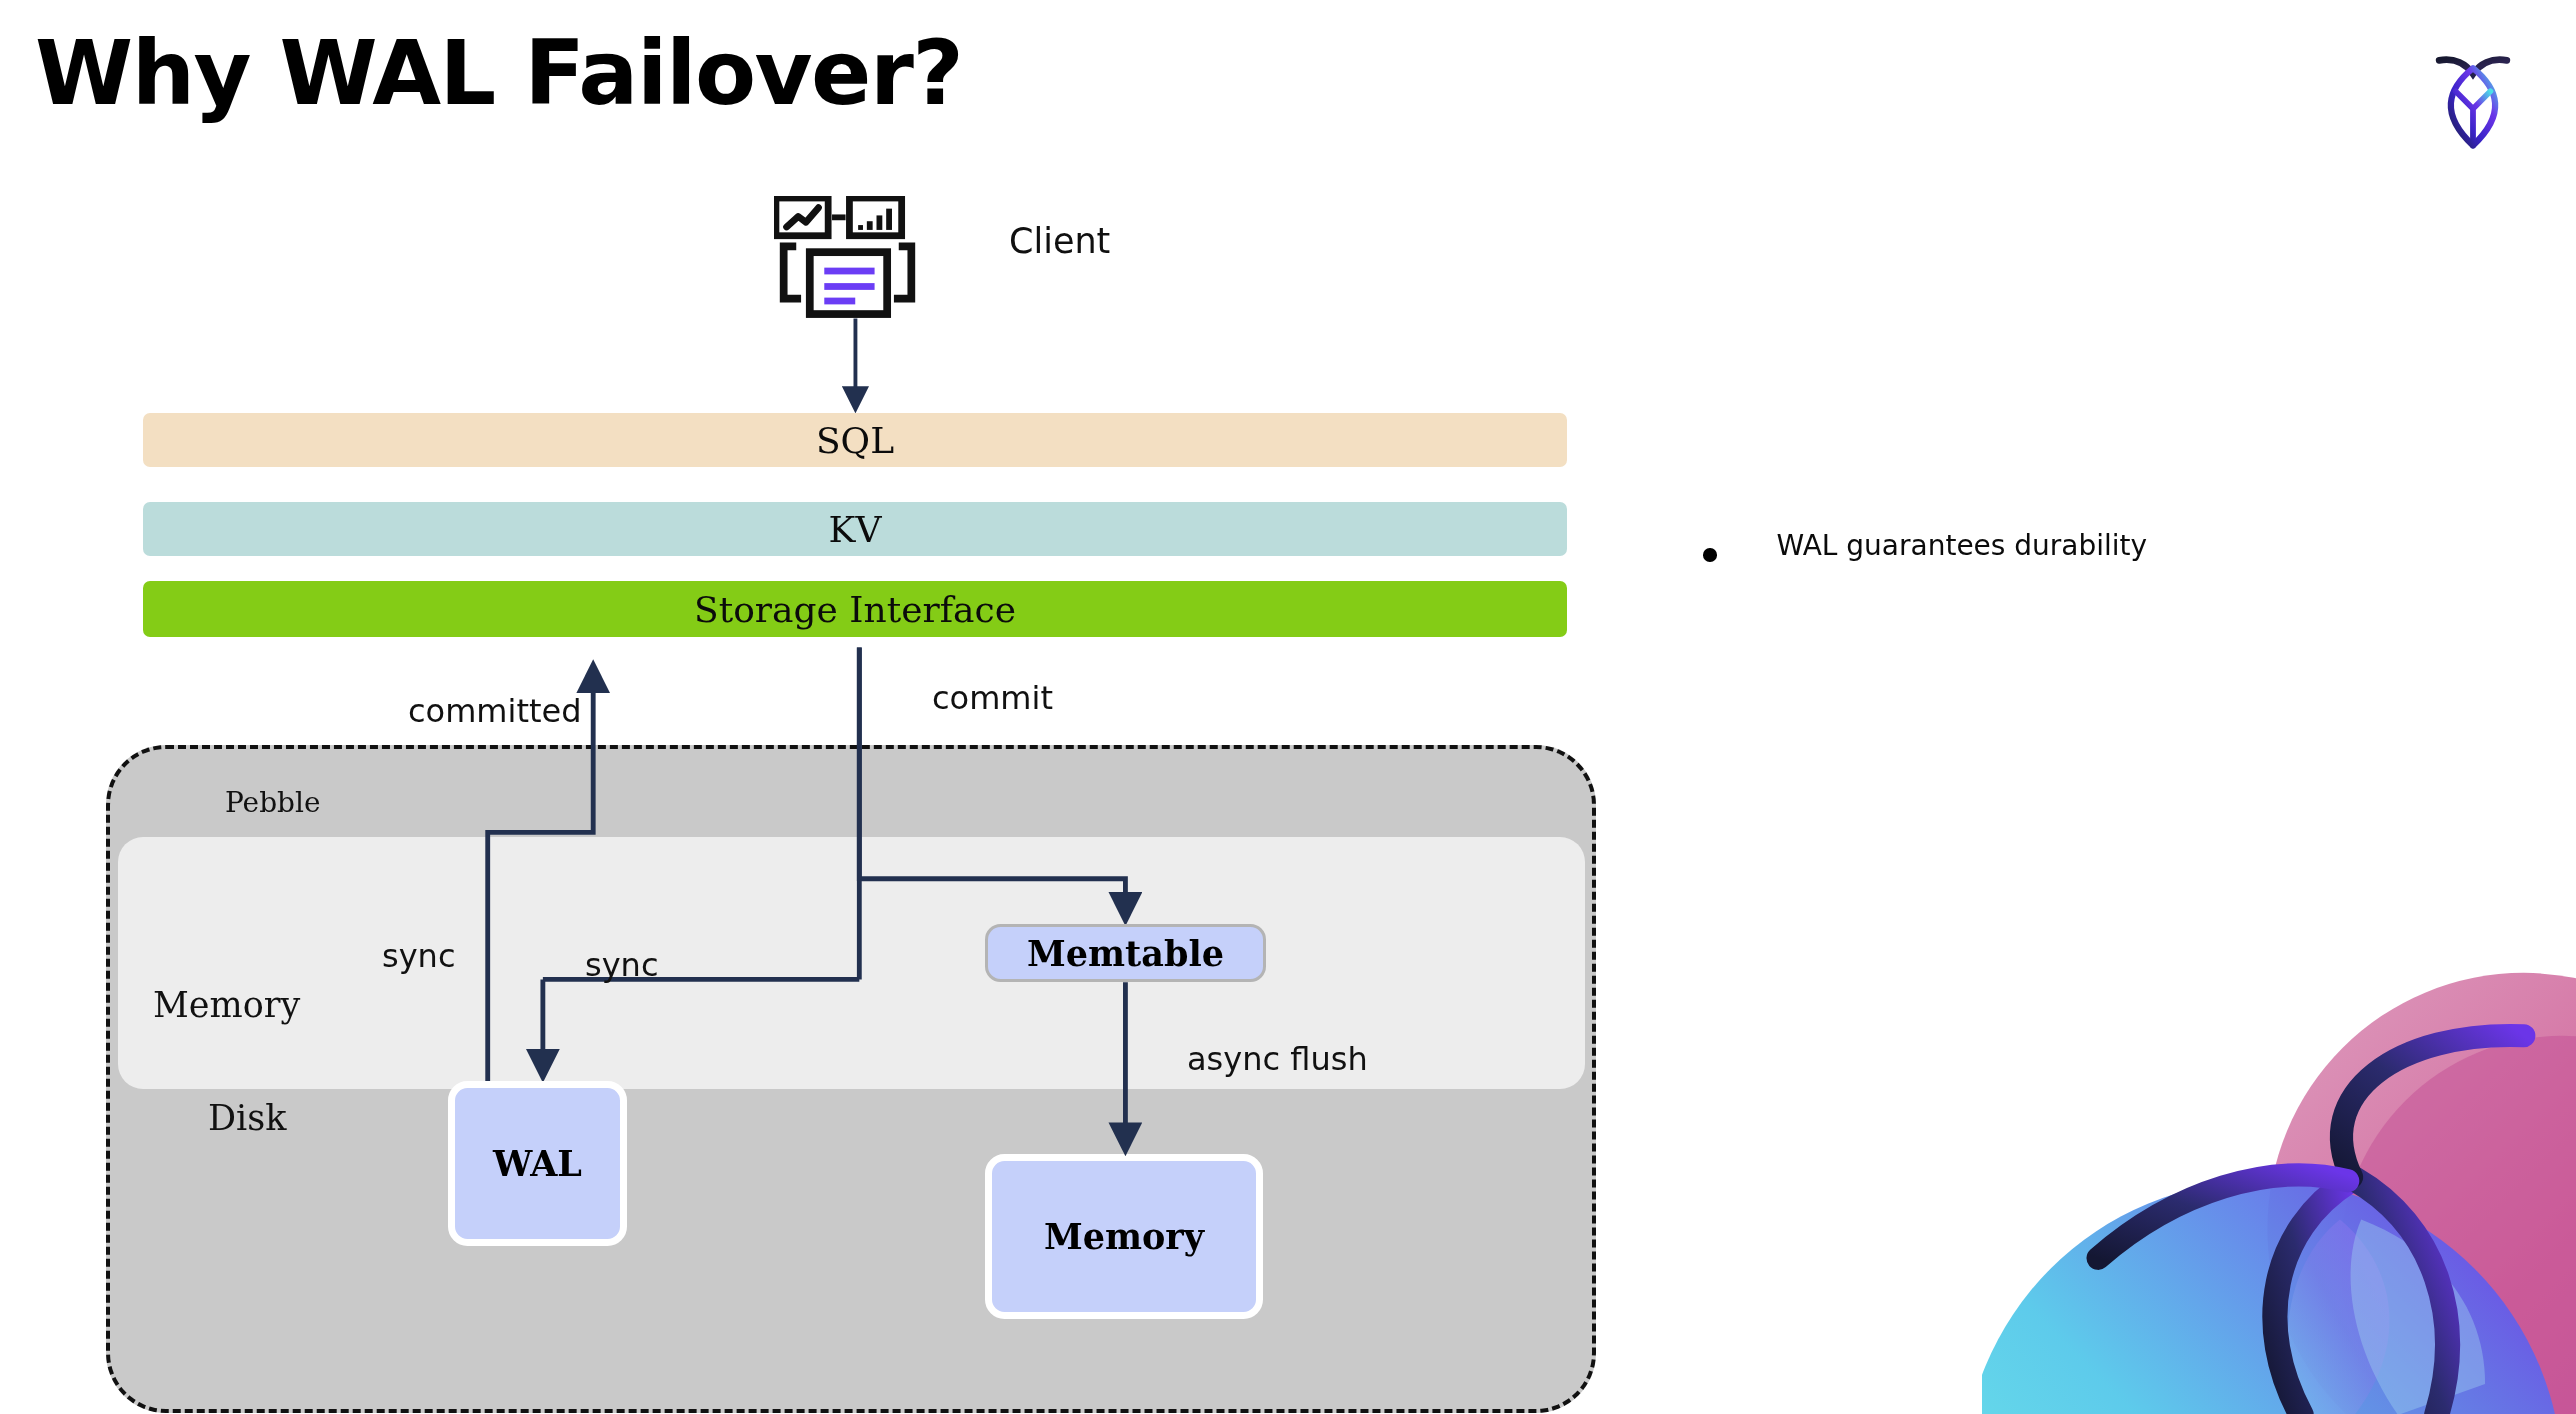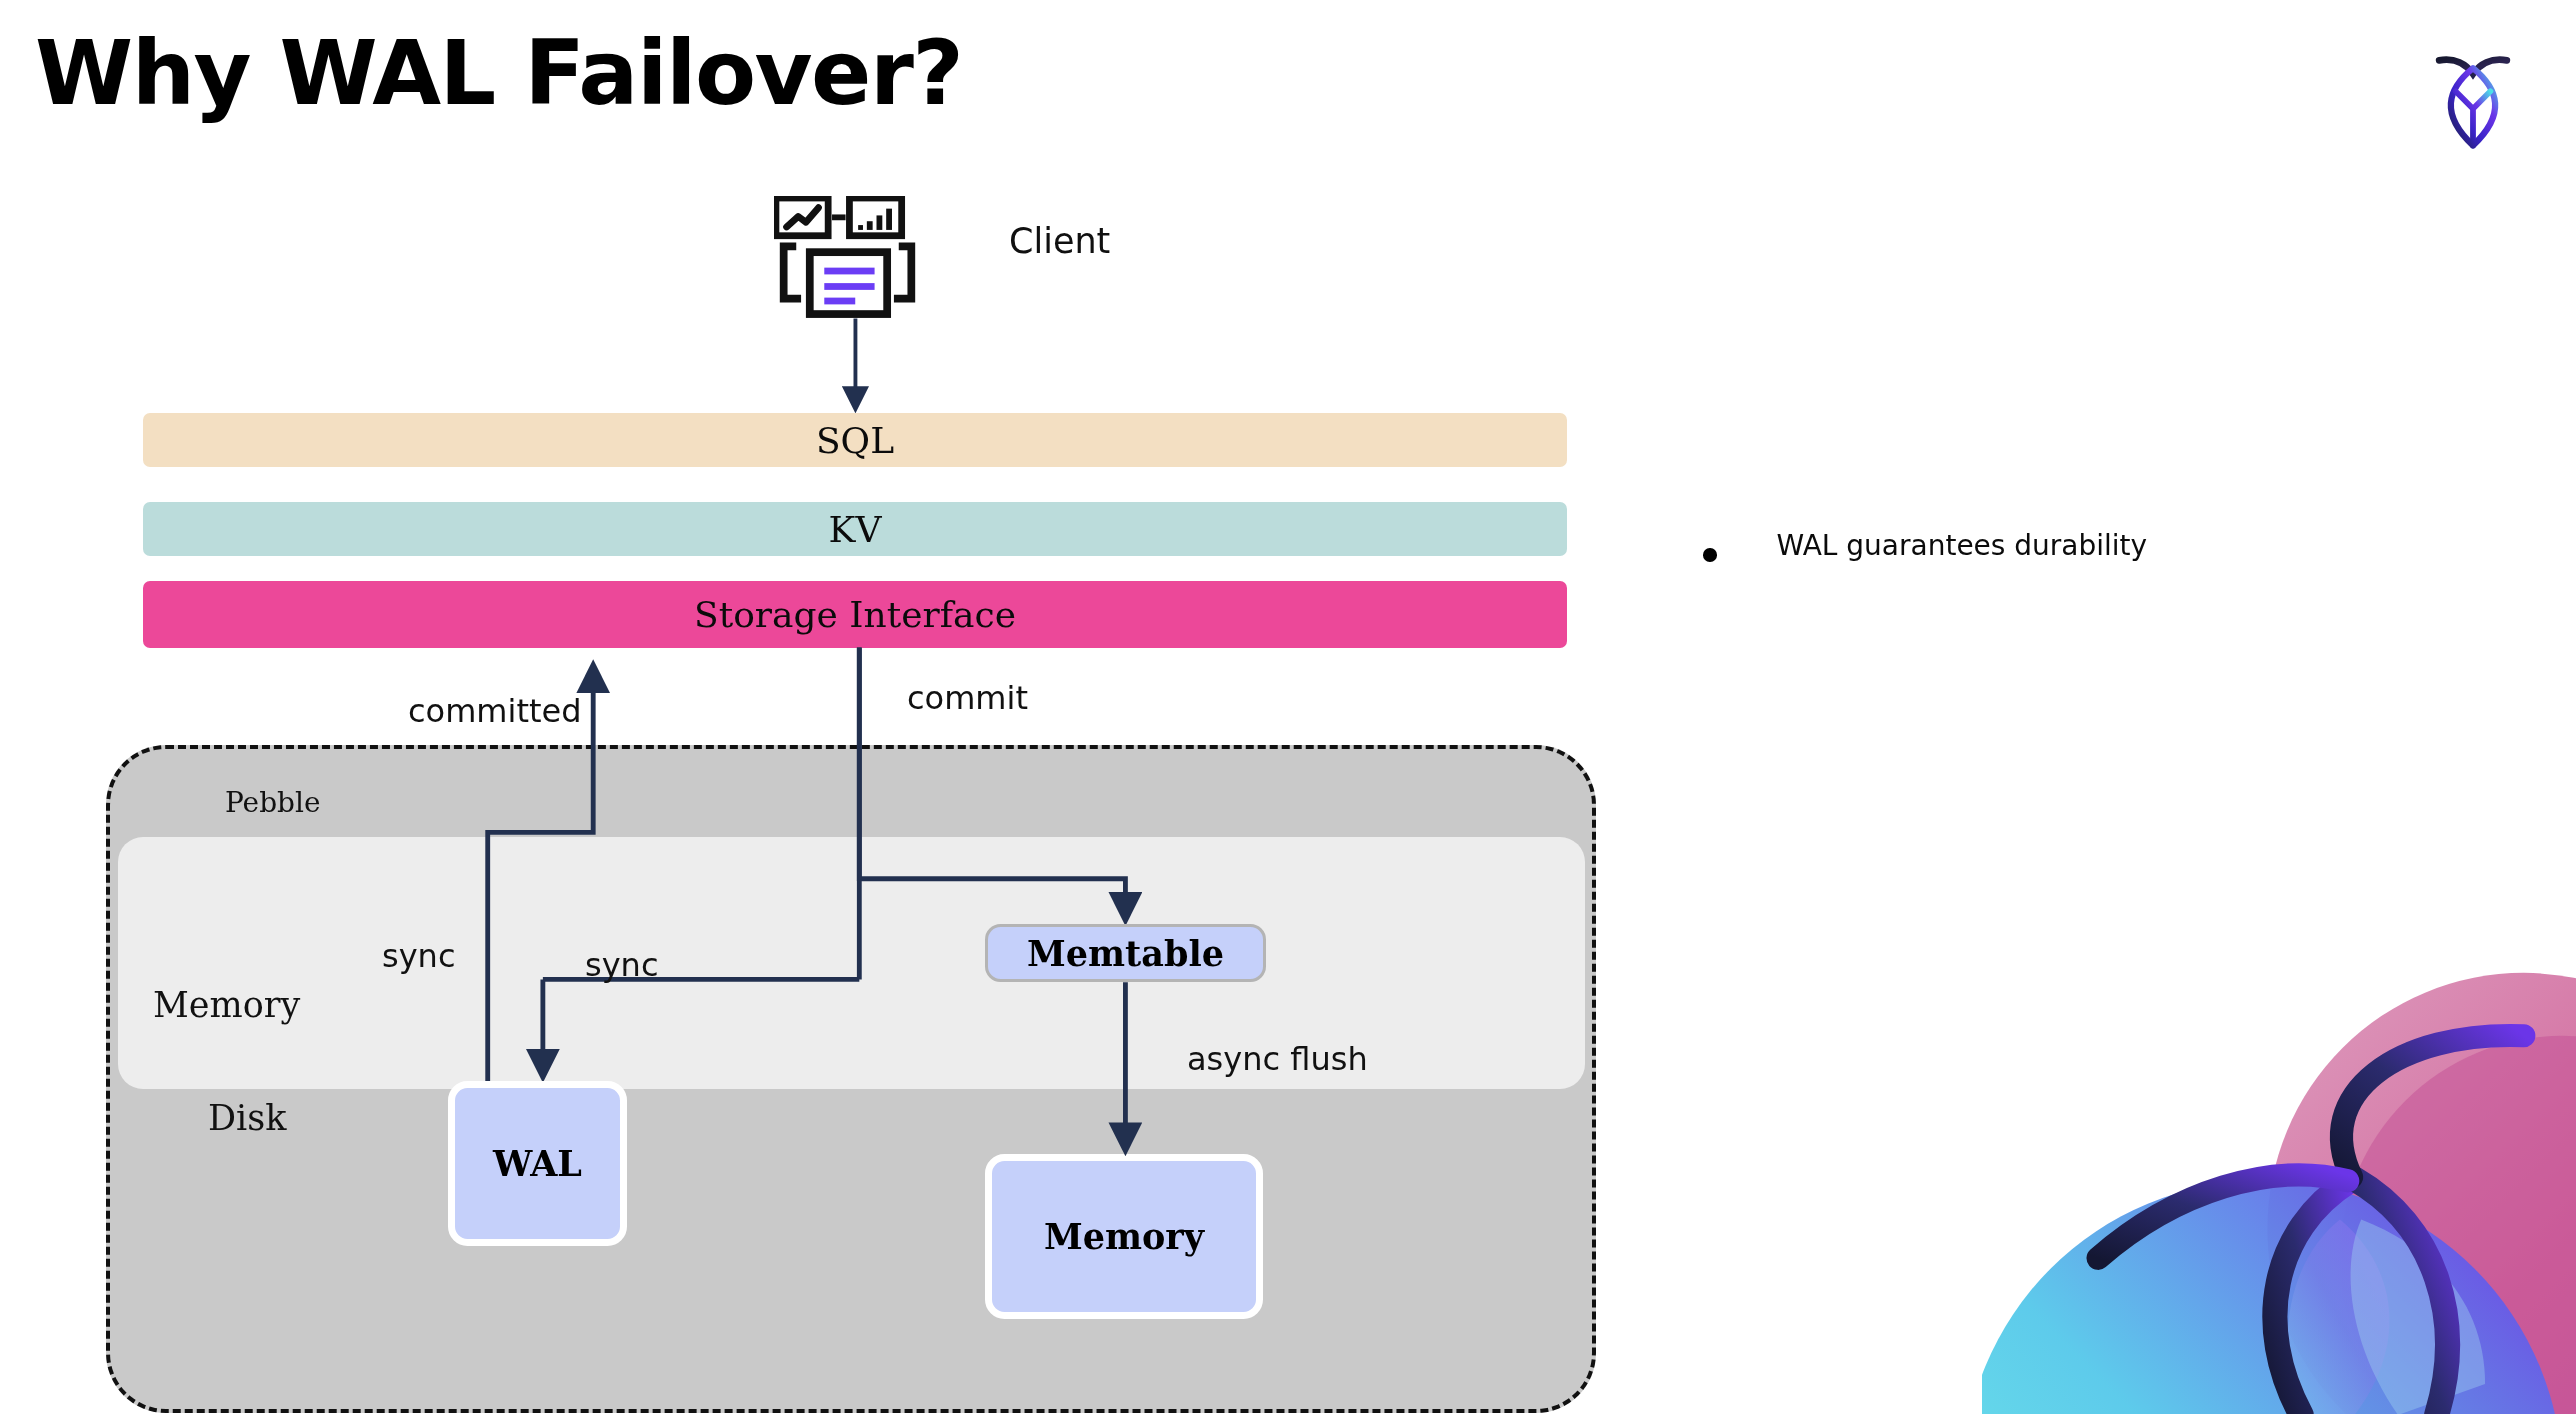--- a/index.html
+++ b/index.html
@@ -65,21 +65,21 @@
     display: flex;
     align-items: center;
     justify-content: center;
     font-family: "DejaVu Serif", serif;
     font-size: 36px;
     color: #0b0b0b;
     box-sizing: border-box;
   }
   #bar-sql     { top: 413px; height: 54px; background: #f3dfc2; }
   #bar-kv      { top: 502px; height: 54px; background: #bbdcdb; }
-  #bar-storage { top: 581px; height: 67px; background: #ec4899; }
+  #bar-storage { top: 581px; height: 56px; background: #84cc16; }
 
   
   #pebble-container {
     position: absolute;
     left: 106px; top: 745px;
     width: 1490px; height: 668px;
     border: 4.8px dashed #111111;
     border-radius: 60px;
     background: #c9c9c9;
     box-sizing: border-box;
@@ -146,21 +146,21 @@
 
   
   .flow-label {
     position: absolute;
     font-family: "DejaVu Sans", sans-serif;
     font-size: 32px;
     color: #111111;
     white-space: nowrap;
   }
   #label-committed  { left: 408px;  top: 692px; }
-  #label-commit     { left: 907px;  top: 679px; }
+  #label-commit     { left: 932px;  top: 679px; }
   #label-sync-left  { left: 382px;  top: 937px; }
   #label-sync-right { left: 585px;  top: 946px; }
   #label-async-flush{ left: 1187px; top: 1040px; }
 
   
   #connectors {
     position: absolute;
     left: 0; top: 0;
     width: 2576px; height: 1415px;
     pointer-events: none;

